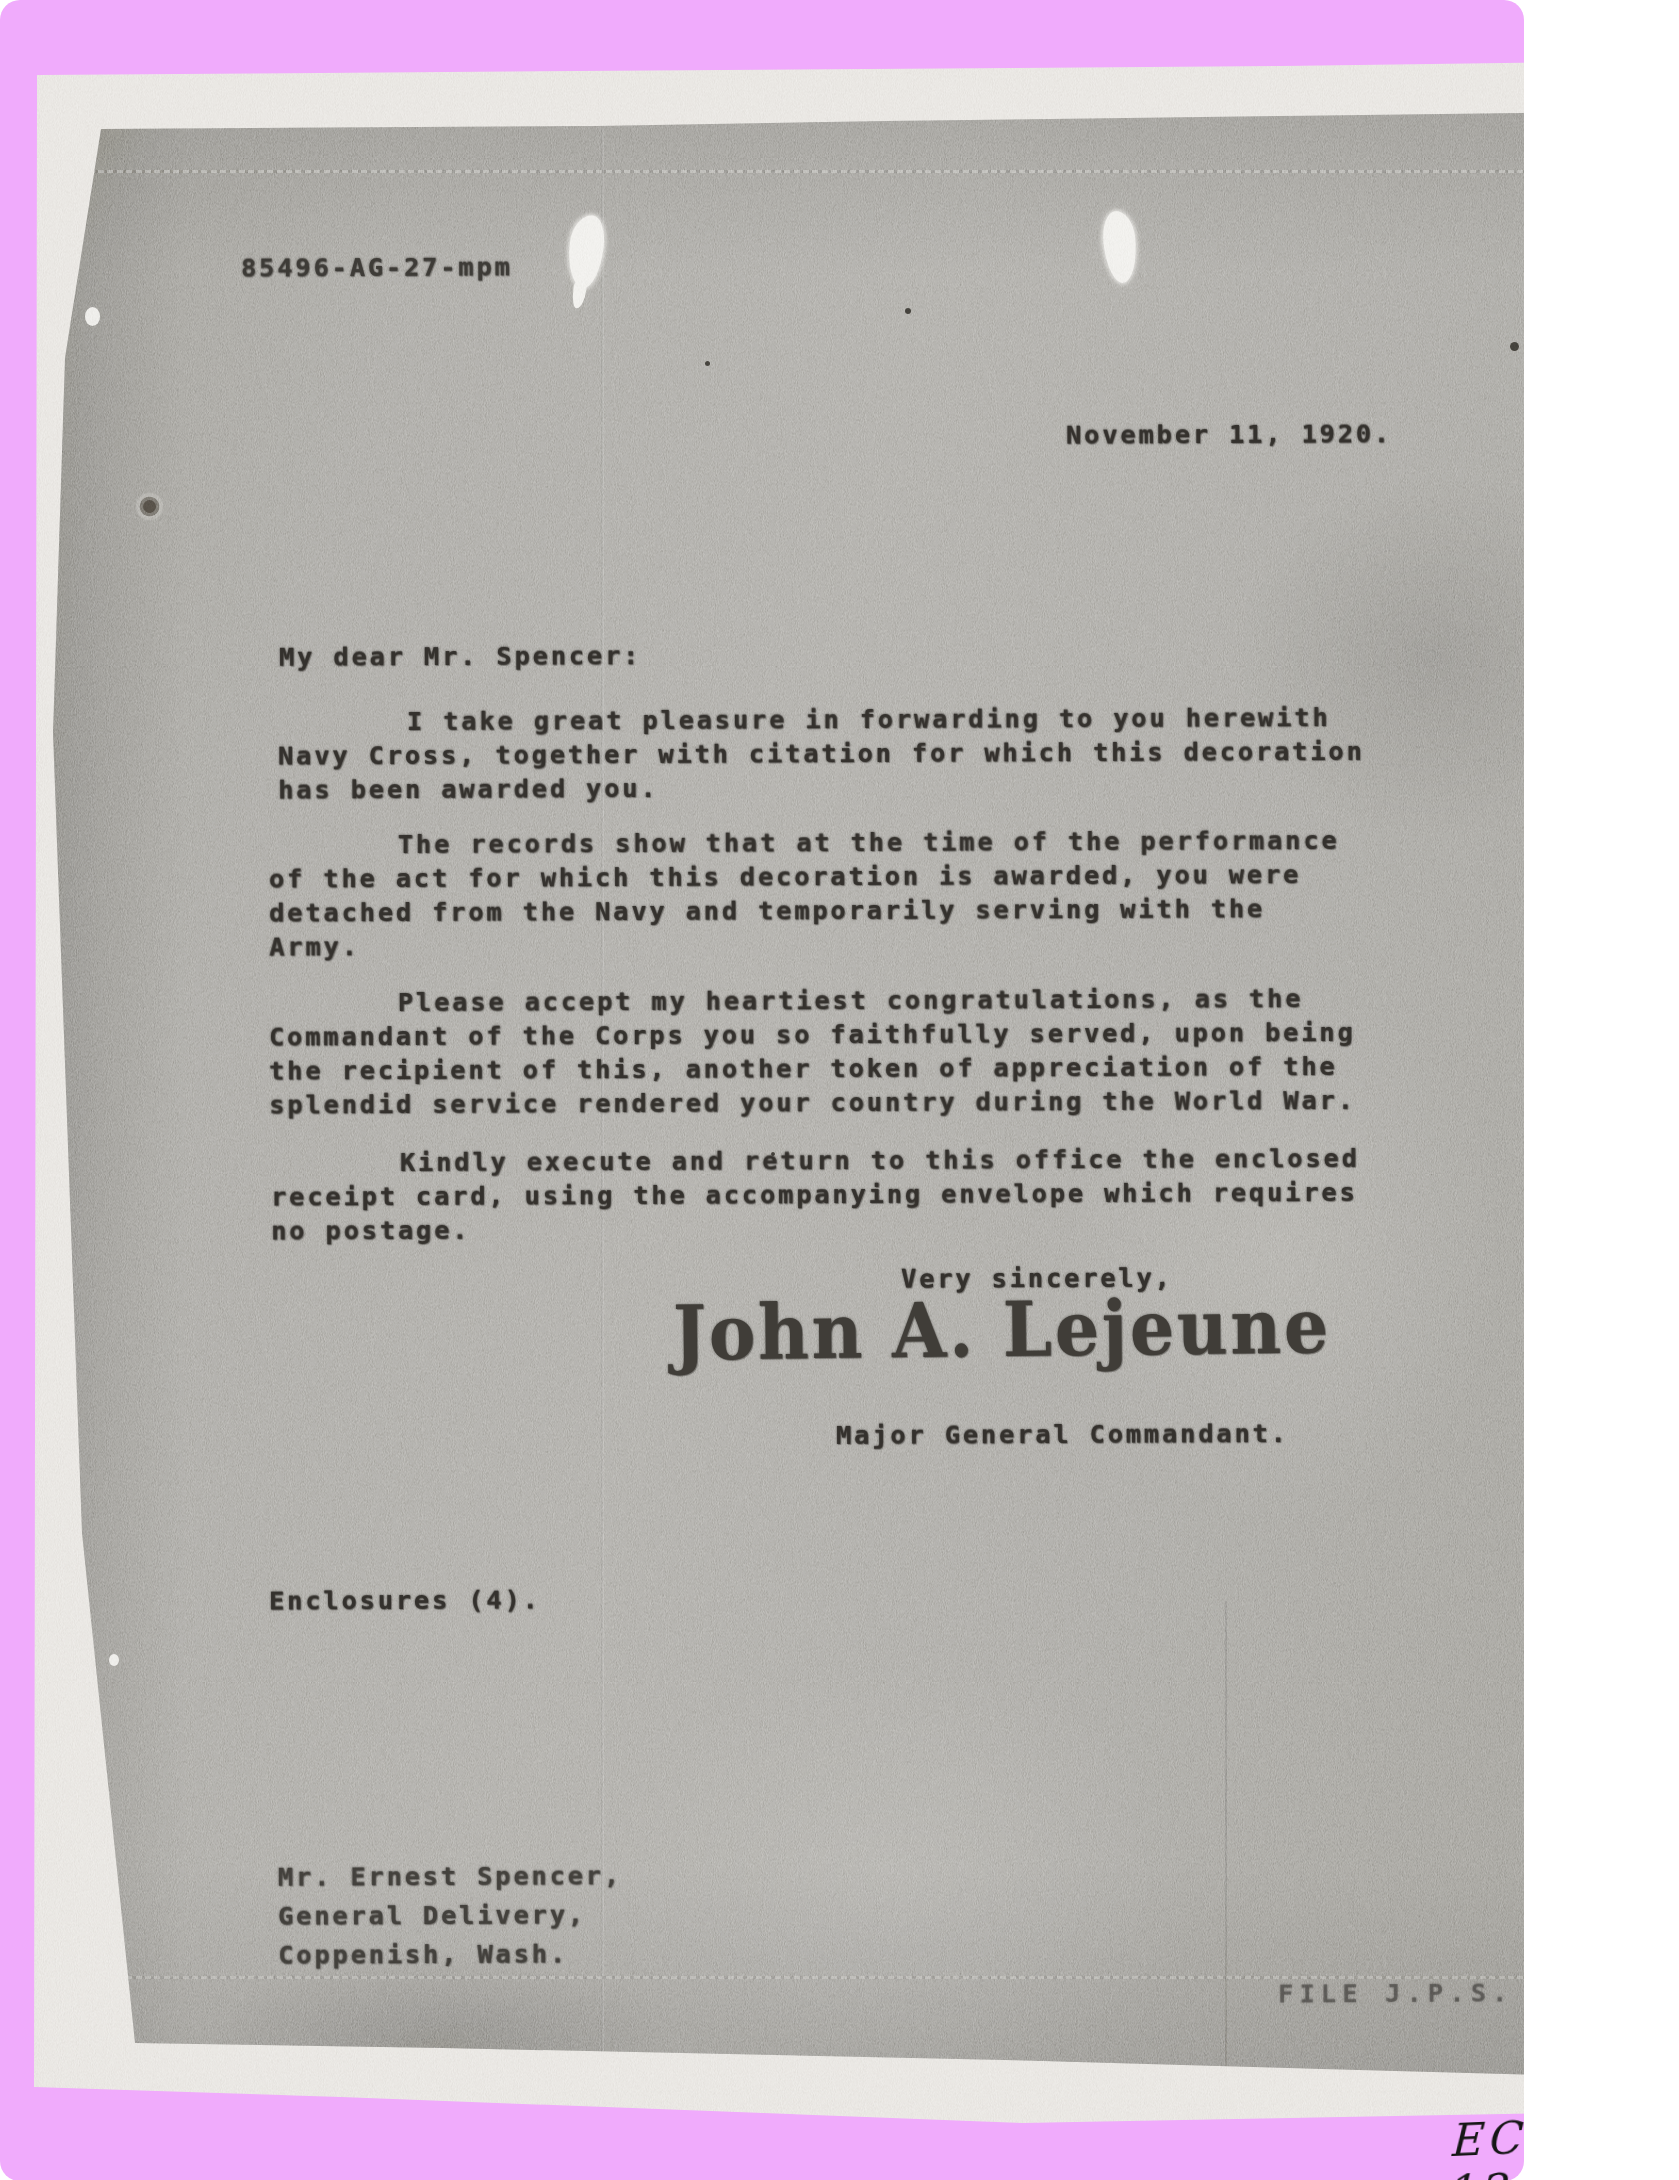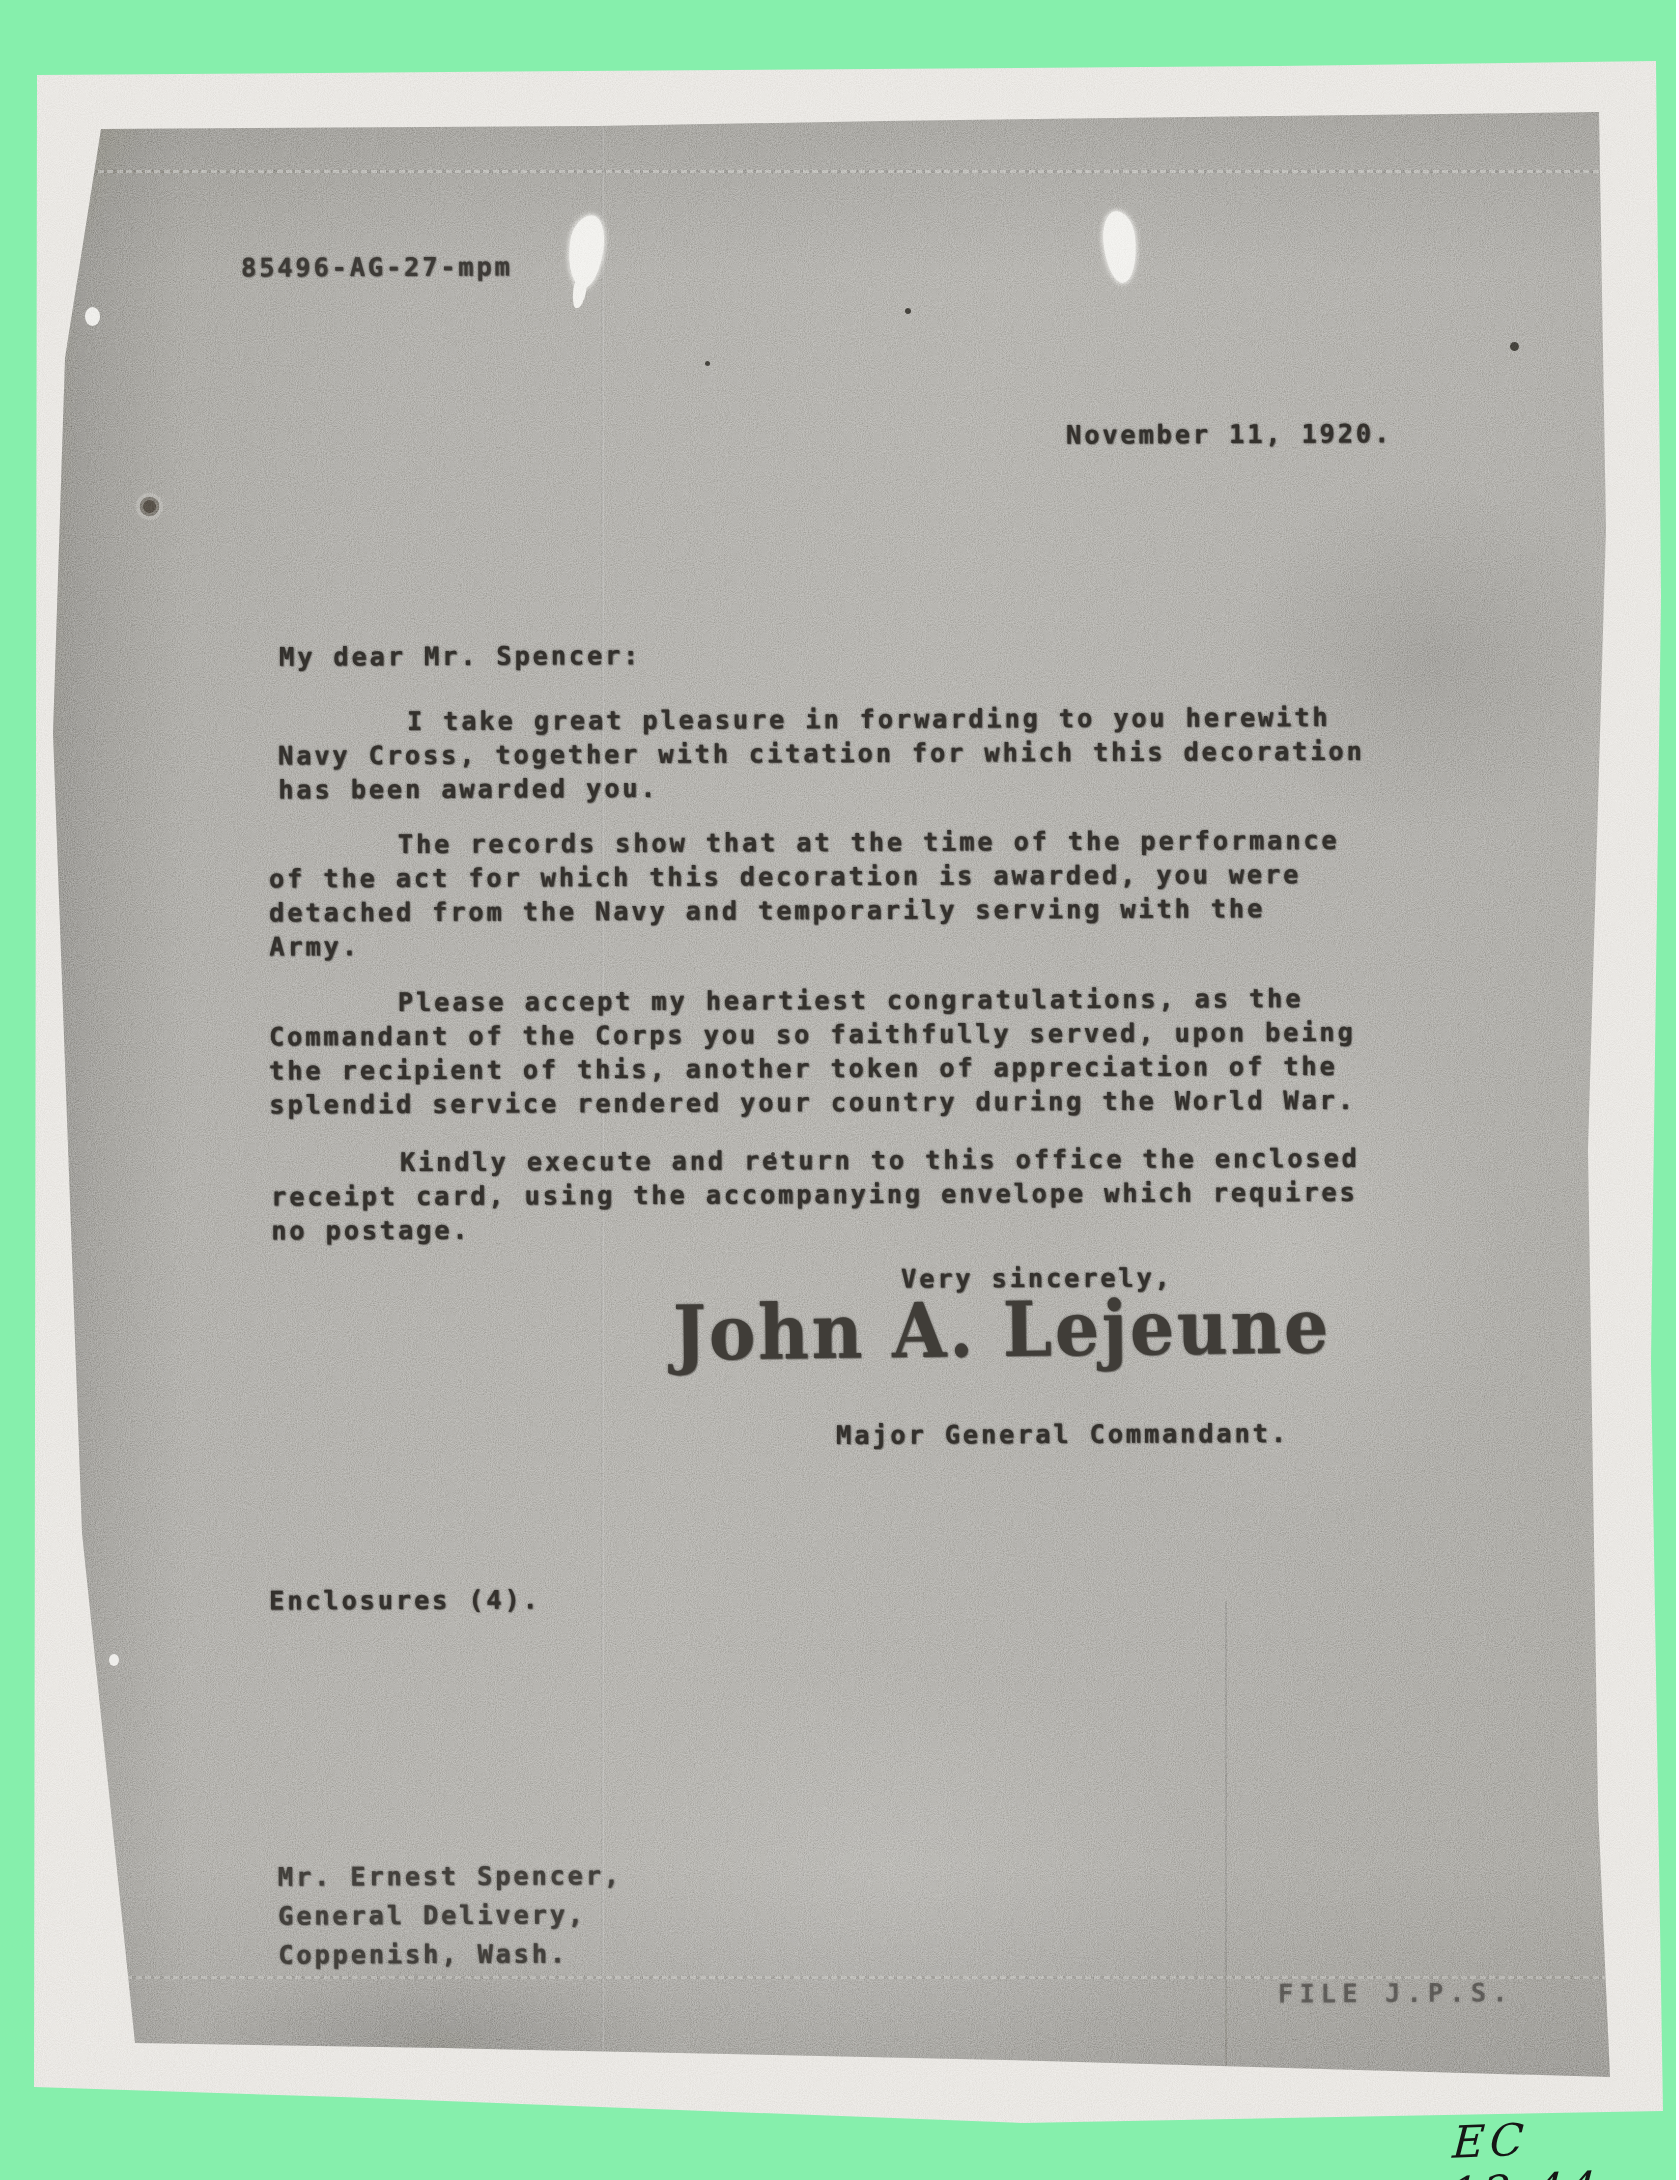--- a/index.html
+++ b/index.html
@@ -1,19 +1,20 @@
 <!DOCTYPE html>
 <html style="font-size:13.6px"><head>
 <meta charset="utf-8">
 <style>
   html,body{margin:0;padding:0;background:#ffffff;}
   .scan{
-    position:relative;width:1676px;height:2181px;overflow:hidden;
-    background:#86efac;
+    position:relative;width:1524px;height:2181px;overflow:hidden;
+    background:#f0abfc;
     font-family:"DejaVu Sans Mono", monospace;
+    border-radius:20px;
   }
   
   .sheetwrap{
     position:absolute;inset:0;
     clip-path:polygon(37px 75px,1278px 66px,1656px 61px,1661px 596px,1651px 1363px,1663px 2111px,1022px 2123px,341px 2097px,34px 2087px);
   }
   .backing-fill{position:absolute;inset:0;background:#ece9e4;}
   .paper{
     position:absolute;inset:0;
     clip-path:polygon(101px 129px,596px 126px,886px 121px,1278px 116px,1599px 112px,1606px 528px,1588px 1150px,1598px 1806px,1610px 2077px,1005px 2060px,443px 2048px,135px 2043px,82px 1533px,53px 733px,65px 358px);

